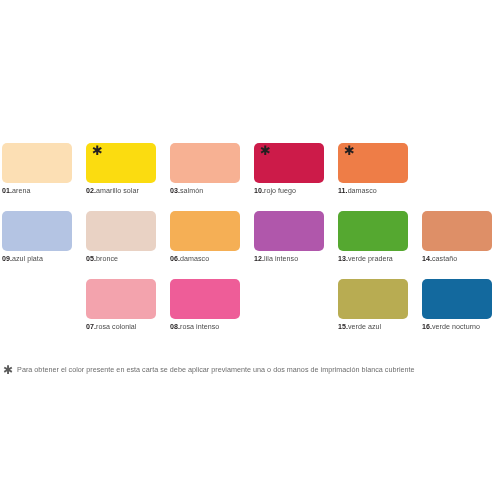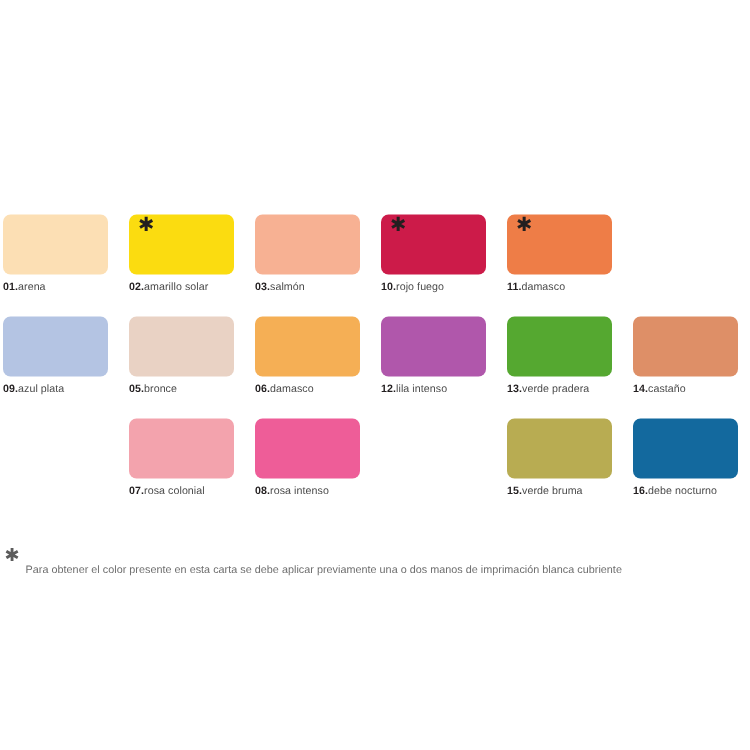--- a/index.html
+++ b/index.html
@@ -94,21 +94,20 @@
     font-family: "DejaVu Sans", sans-serif;
     flex: 0 0 auto;
     margin-top: -1px;
   }
   .footnote-text {
     font-size: 7.2px;
     line-height: 10px;
     color: #6d6d6d;
     white-space: nowrap;
     letter-spacing: 0.02px;
-    margin-top: 10px;
   }
 </style>
 </head>
 <body>
 
 <div id="chart">
 
   <div class="swatch-grid">
       <div class="swatch-row">
         <div class="swatch-cell">
@@ -174,25 +173,25 @@
         </div>
         <div class="swatch-cell">
           <div class="chip" style="background: rgb(238, 93, 152);"></div>
           <div class="chip-label"><span class="num">08.</span><span>rosa intenso</span></div>
         </div>
         <div class="swatch-cell empty">
           <div class="chip" style="background: rgb(255, 255, 255);"></div>
         </div>
         <div class="swatch-cell">
           <div class="chip" style="background: rgb(184, 172, 82);"></div>
-          <div class="chip-label"><span class="num">15.</span><span>verde bruma</span></div>
+          <div class="chip-label"><span class="num">15.</span><span>verde azul</span></div>
         </div>
         <div class="swatch-cell">
           <div class="chip" style="background: rgb(19, 105, 158);"></div>
-          <div class="chip-label"><span class="num">16.</span><span>debe nocturno</span></div>
+          <div class="chip-label"><span class="num">16.</span><span>verde nocturno</span></div>
         </div>
       </div>
     </div>
 
   <div class="footnote">
     <span class="footnote-star">✱</span>
     <span class="footnote-text">Para obtener el color presente en esta carta se debe aplicar previamente una o dos manos de imprimación blanca cubriente</span>
   </div>
 
 </div>

